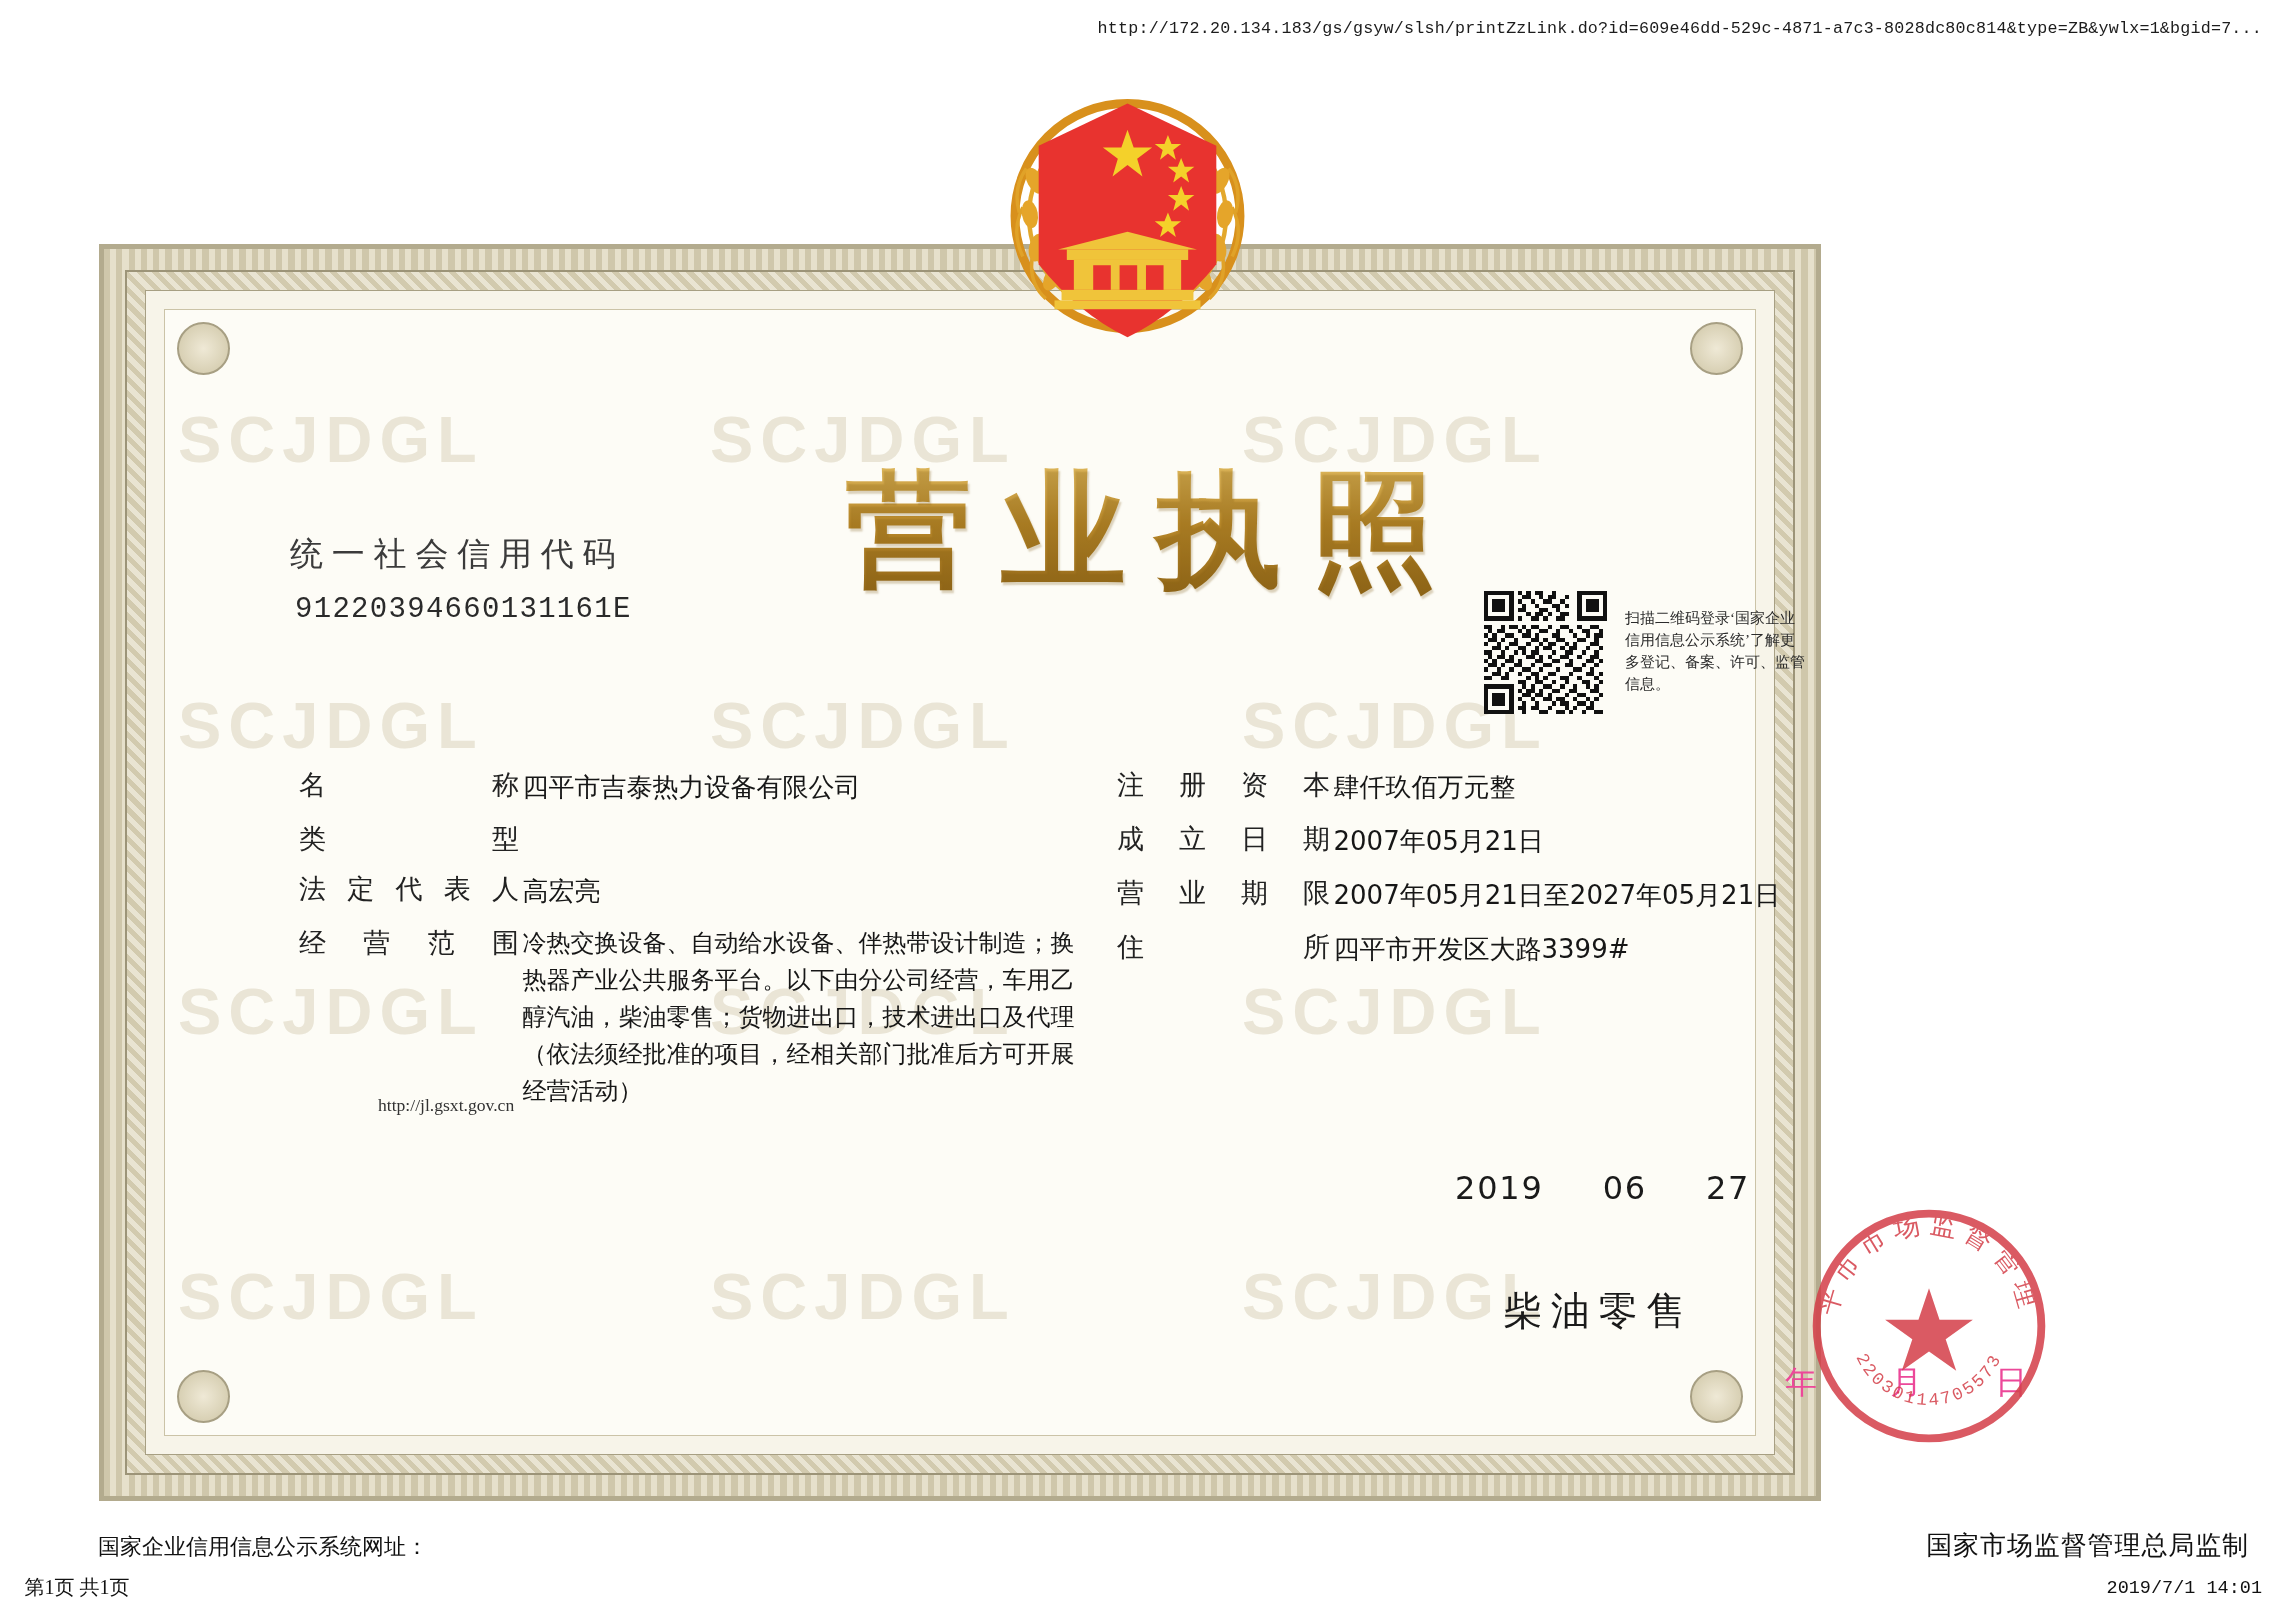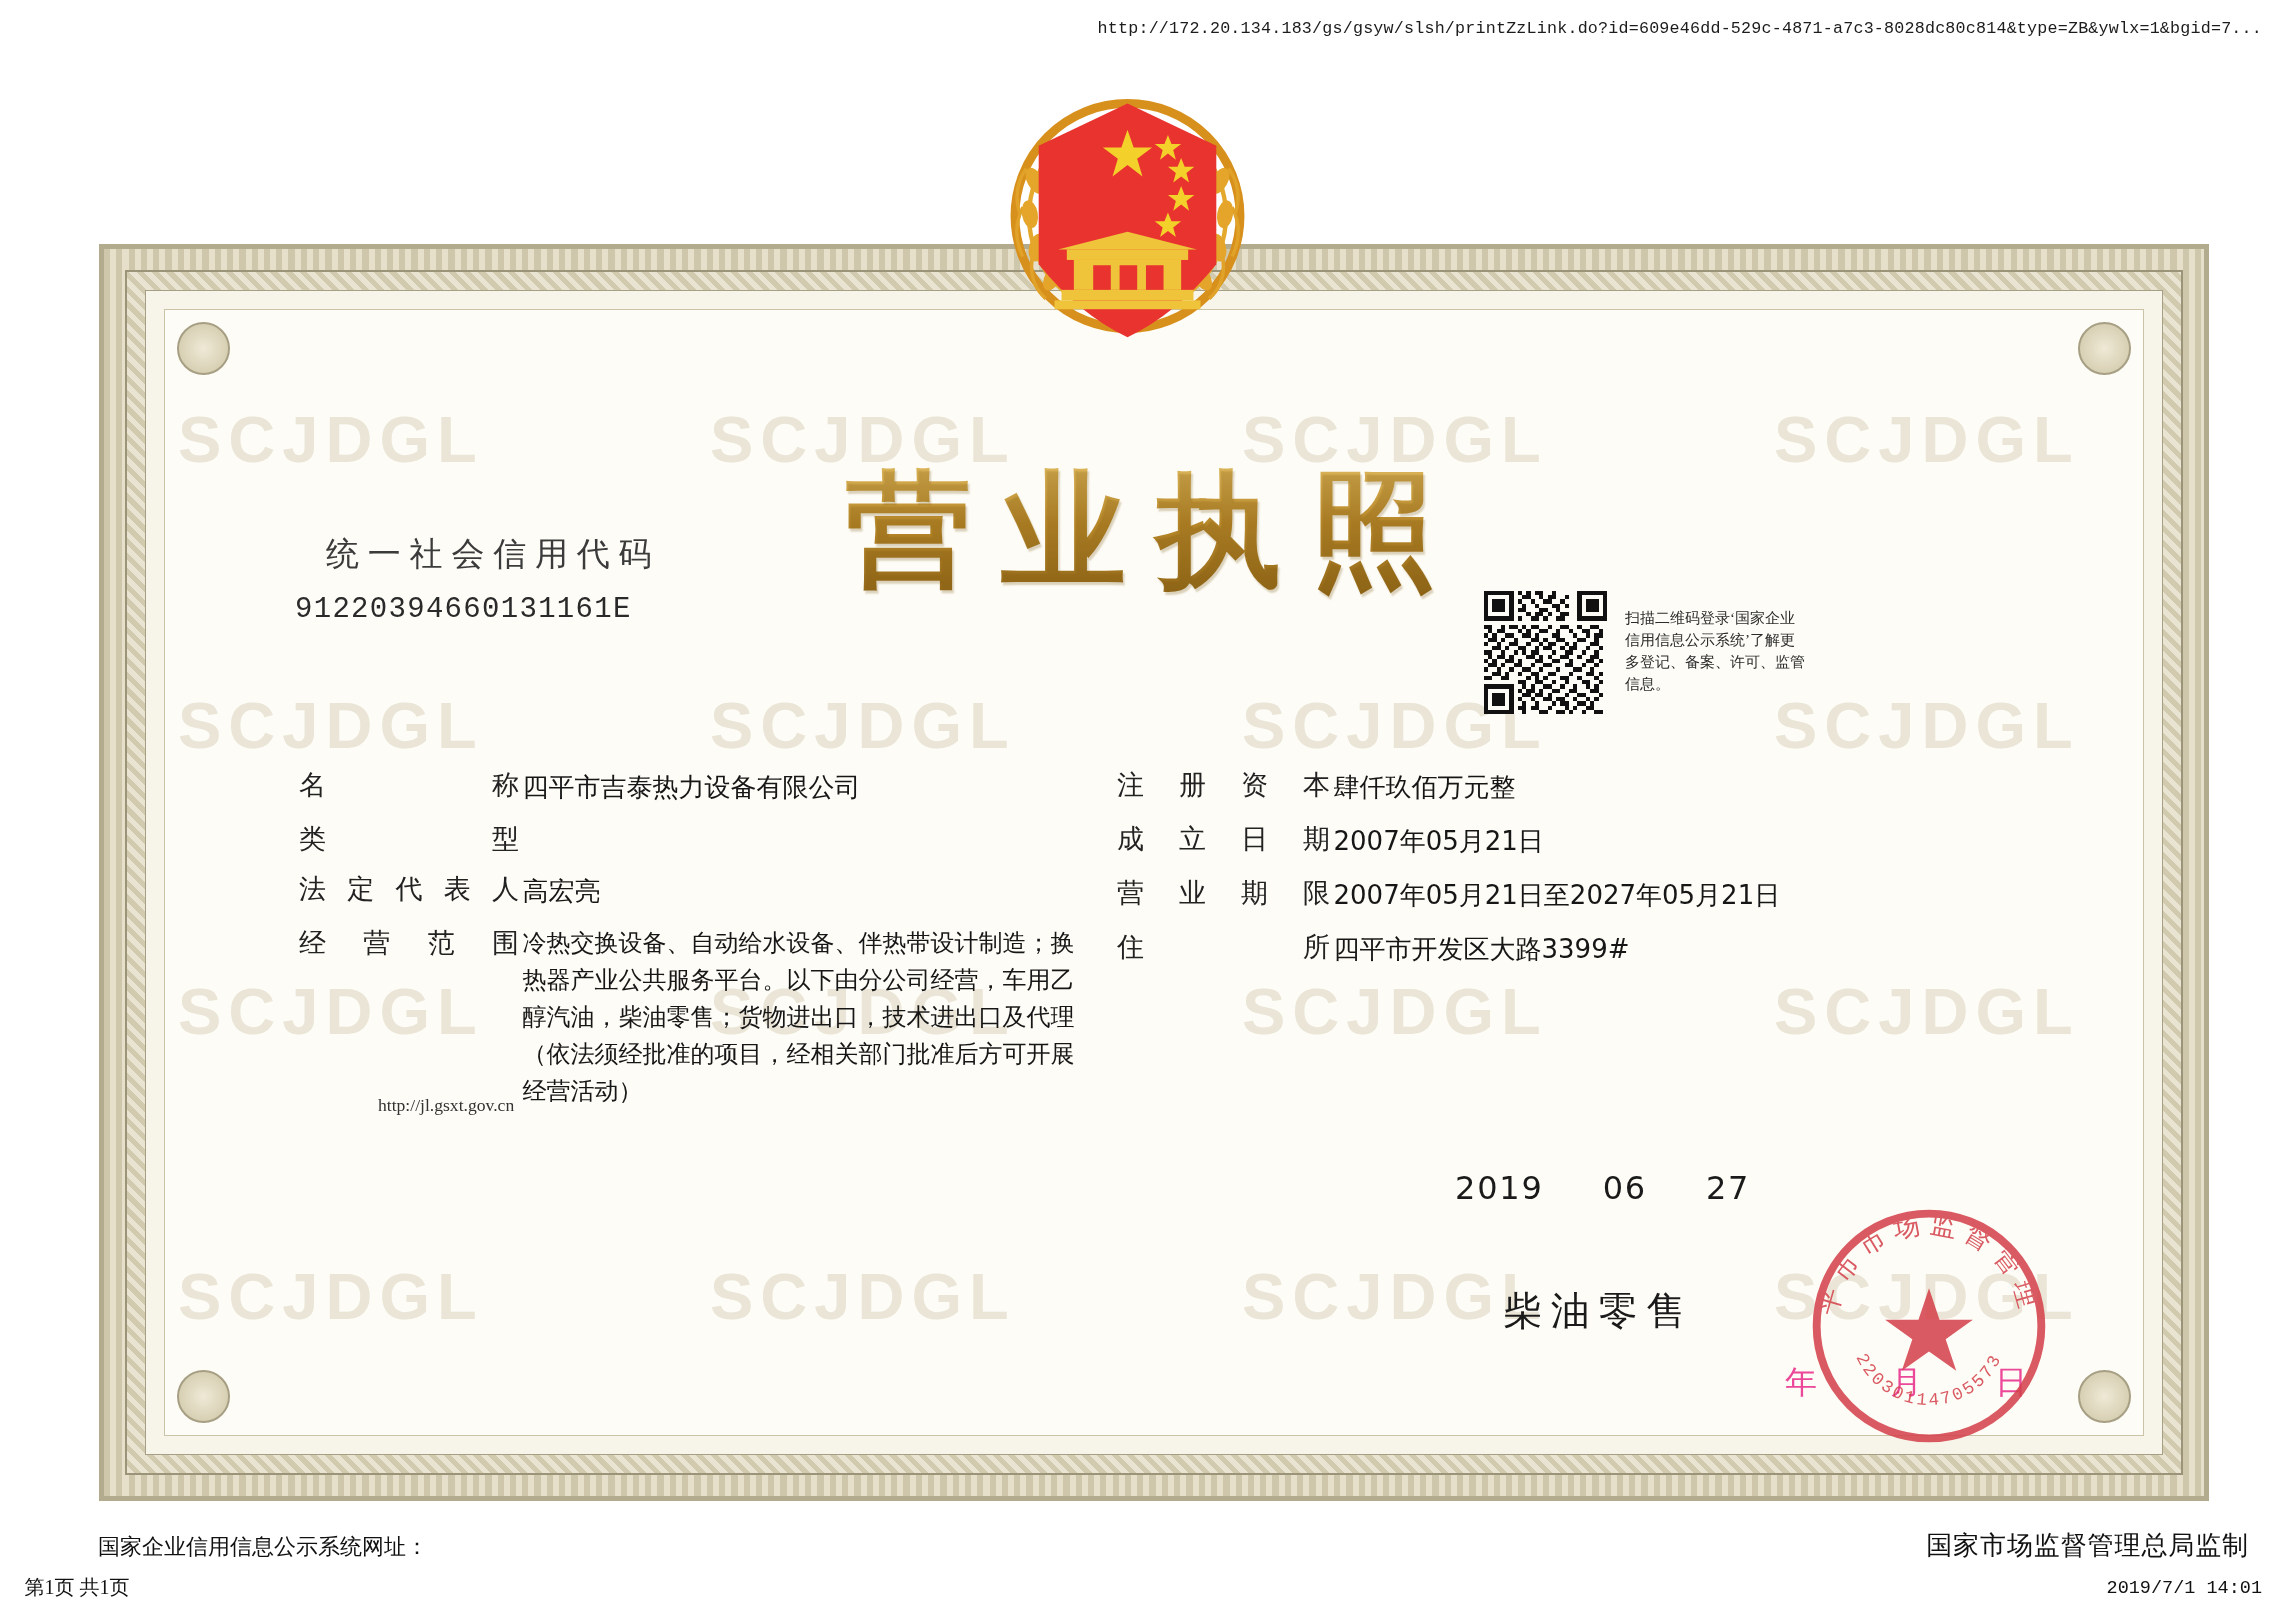--- a/index.html
+++ b/index.html
@@ -55,21 +55,21 @@
     font-family: "Liberation Mono", monospace;
     font-size: 18.5px;
     color: #111;
   }
 
   
   .cert {
     position: absolute;
     left: 99px;
     top: 244px;
-    width: 2110px;
+    width: 1722px;
     height: 1257px;
     background: #fdfcf7;
     box-sizing: border-box;
   }
   
   .border-outer {
     position: absolute;
     inset: 0;
     border: 5.3px solid #b3ab8e;
     background:
@@ -163,21 +163,20 @@
 
   
   .code-label {
     position: absolute;
     left: 290px;
     top: 532px;
     font-size: 33px;
     letter-spacing: 8.8px;
     color: #3b3b3b;
     z-index: 4;
-    margin-left: 36px;
   }
   .code-value {
     position: absolute;
     left: 295px;
     top: 593px;
     font-family: "Liberation Mono", monospace;
     font-size: 29px;
     letter-spacing: 1.3px;
     color: #2a2a2a;
     z-index: 4;

